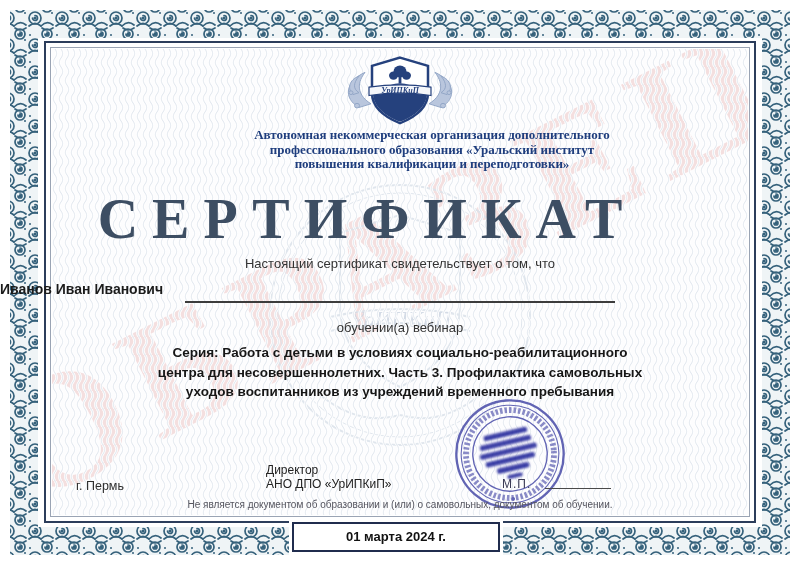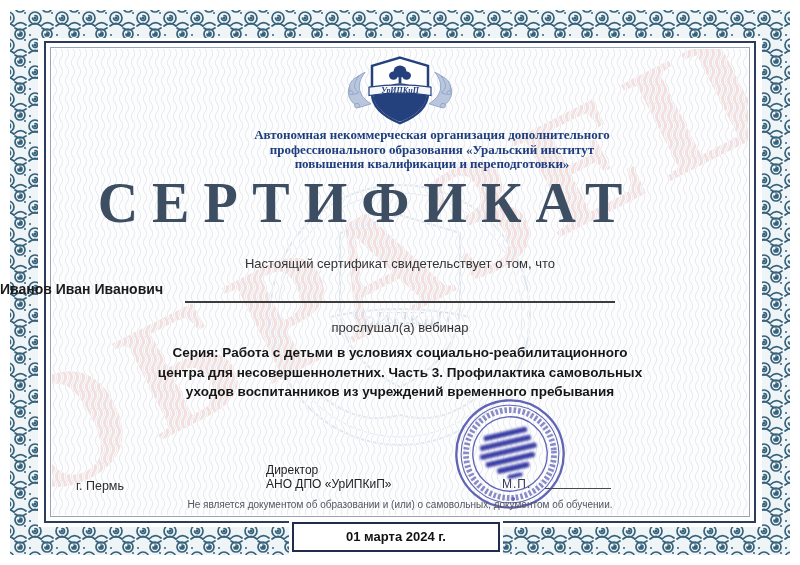--- a/index.html
+++ b/index.html
@@ -29,21 +29,21 @@
   }
   .waves,.ghost{position:absolute;left:0;top:0;}
   .ghost{left:198px;top:106px;opacity:.85;}
   .logo{position:absolute;left:335px;top:52px;z-index:3;}
   .org{
     position:absolute;left:0;top:128px;width:800px;text-align:center;z-index:3;
     font-family:"Liberation Serif","DejaVu Serif",serif;font-weight:bold;
     font-size:13px;line-height:14.5px;color:var(--organization-text,#1e3d7d);white-space:pre-line;padding-left:32px;
   }
   .title{
-    position:absolute;left:0;top:174px;width:720px;text-align:center;z-index:3;
+    position:absolute;left:0;top:190px;width:720px;text-align:center;z-index:3;
     font-family:"Liberation Serif","DejaVu Serif",serif;font-weight:bold;
     font-size:56px;line-height:58px;letter-spacing:14px;text-indent:14px;
     color:var(--title-text,#3d4e63);
   }
   .statement{position:absolute;left:0;top:256px;width:800px;text-align:center;z-index:3;font-size:13px;color:#333;}
   .recipient{position:absolute;left:0;top:281px;width:800px;text-align:left;z-index:3;font-size:14px;font-weight:bold;color:#1b1b1b;}
   .rule{position:absolute;left:185px;top:301px;width:430px;border-top:2px solid #3c3c3c;z-index:3;}
   .action{position:absolute;left:0;top:320px;width:800px;text-align:center;z-index:3;font-size:13px;color:#333;}
   .course{
     position:absolute;left:0;top:343px;width:800px;text-align:center;z-index:3;
@@ -150,21 +150,21 @@
     <text x="65" y="44.5" text-anchor="middle" font-family="Liberation Serif, DejaVu Serif, serif" font-style="italic" font-weight="bold" font-size="8" fill="#25417d">УрИПКиП</text>
   </svg>
 
   <div class="org">Автономная некоммерческая организация дополнительного
 профессионального образования «Уральский институт
 повышения квалификации и переподготовки»</div>
   <div class="title">СЕРТИФИКАТ</div>
   <div class="statement">Настоящий сертификат свидетельствует о том, что</div>
   <div class="recipient">Иванов Иван Иванович</div>
   <div class="rule"></div>
-  <div class="action">прослушал(а) вебинар</div>
+  <div class="action">обучении(а) вебинар</div>
   <div class="course">Серия: Работа с детьми в условиях социально-реабилитационного
 центра для несовершеннолетних. Часть 3. Профилактика самовольных
 уходов воспитанников из учреждений временного пребывания</div>
 
   <div class="city">г. Пермь</div>
   <div class="signatory">Директор
 АНО ДПО «УрИПКиП»</div>
 
   <svg class="stamp" width="116" height="116" viewBox="0 0 120 120">
     <defs>

